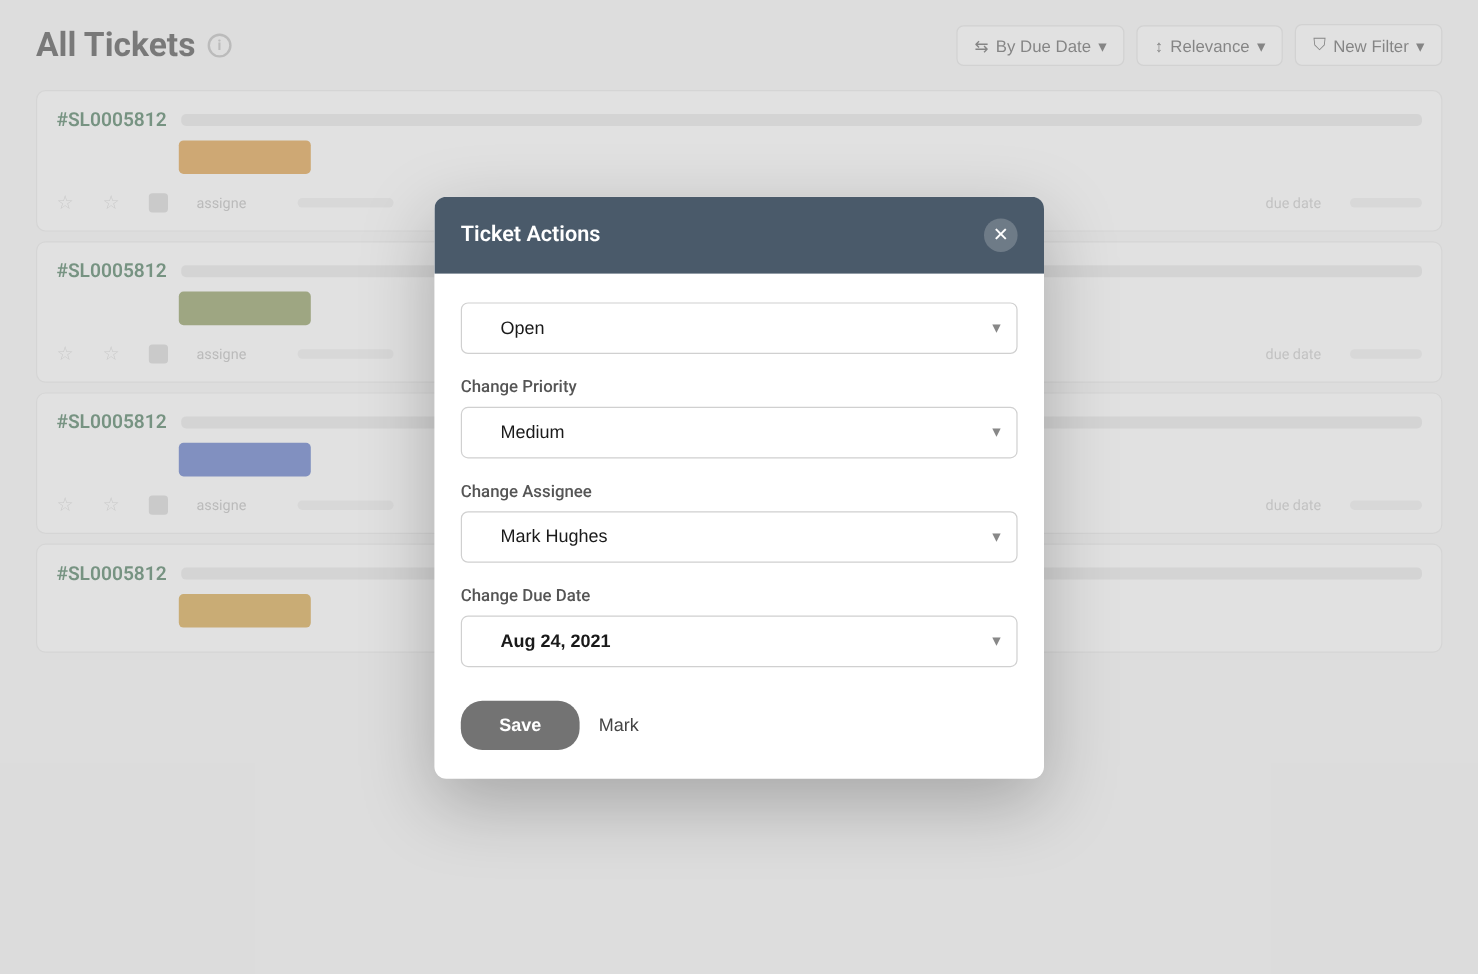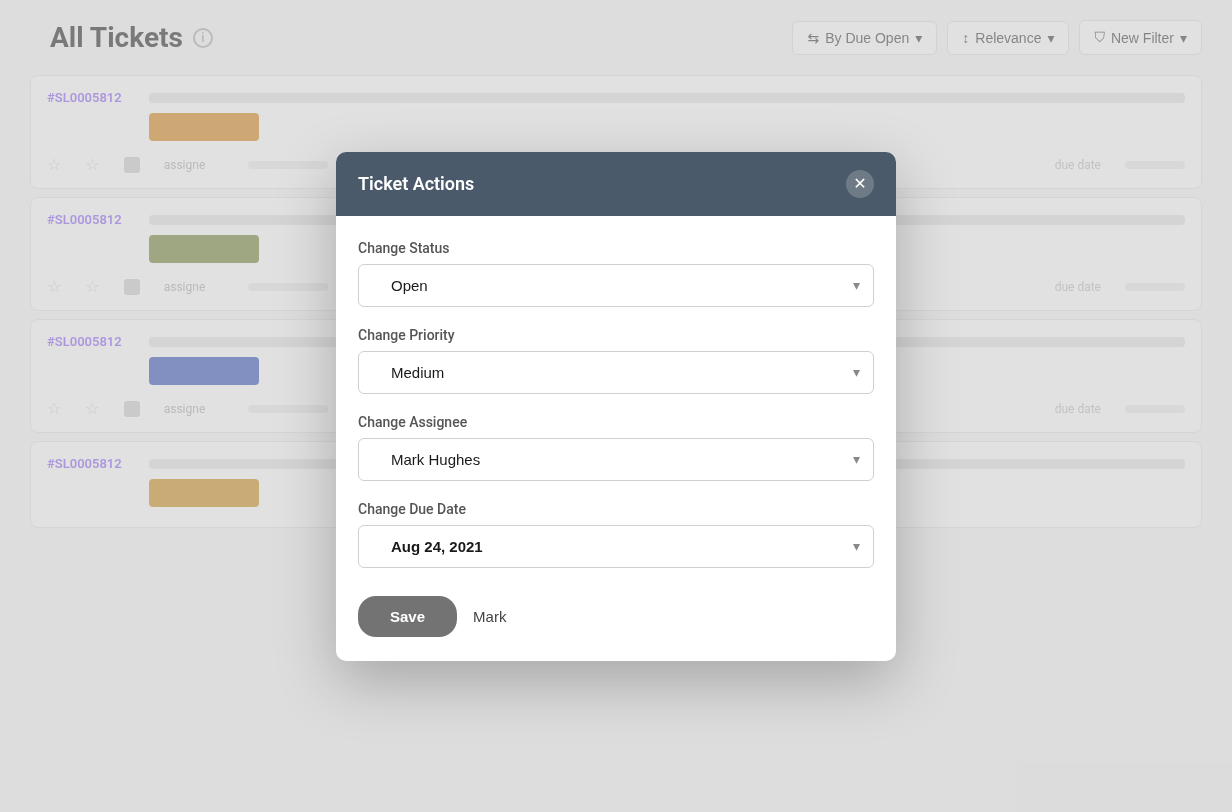--- a/index.html
+++ b/index.html
@@ -18,21 +18,20 @@
       inset: 0;
       background: #f5f5f5;
       padding: 20px 30px;
     }
 
     .page-header {
       display: flex;
       align-items: center;
       justify-content: space-between;
       margin-bottom: 20px;
-      margin-left: 20px;
     }
 
     .page-title-group {
       display: flex;
       align-items: center;
       gap: 10px;
     }
 
     .page-title {
       font-size: 28px;
@@ -87,23 +86,23 @@
     }
 
     .ticket-top {
       display: flex;
       align-items: center;
       gap: 12px;
       margin-bottom: 8px;
     }
 
     .ticket-id {
-      font-size: 13px;
+      font-size: 16px;
       font-weight: 600;
-      color: #8b5cf6;
+      color: #14532d;
       min-width: 90px;
     }
 
     .ticket-bar {
       height: 10px;
       background: #d0d0d0;
       border-radius: 4px;
       flex: 1;
       opacity: 0.6;
     }
@@ -170,21 +169,21 @@
       display: flex;
       align-items: center;
       justify-content: center;
       z-index: 10;
     }
 
     
     .modal {
       background: white;
       border-radius: 10px;
-      width: 560px;
+      width: 508px;
       overflow: hidden;
       box-shadow: 0 20px 60px rgba(0,0,0,0.25);
     }
 
     .modal-header {
       background: #4a5a6a;
       padding: 18px 22px;
       display: flex;
       align-items: center;
       justify-content: space-between;
@@ -295,21 +294,21 @@
   <div class="page-header">
     <div class="page-title-group">
       <h1 class="page-title">All Tickets</h1>
       <div class="info-icon">
         <span>i</span>
       </div>
     </div>
     <div class="header-controls">
       <button class="control-btn">
         <span>⇆</span>
-        <span>By Due Open</span>
+        <span>By Due Date</span>
         <span>▾</span>
       </button>
       <button class="control-btn">
         <span>↕</span>
         <span>Relevance</span>
         <span>▾</span>
       </button>
       <button class="control-btn">
         <span>⛉</span>
         <span>New Filter</span>
@@ -402,21 +401,20 @@
     <div class="modal-header">
       <span class="modal-title">Ticket Actions</span>
       <button class="modal-close">
         <span>✕</span>
       </button>
     </div>
 
     <div class="modal-body">
 
       <div class="form-group">
-        <label class="form-label">Change Status</label>
         <div class="select-wrapper">
           <select>
             <option>Open</option>
             <option>In Progress</option>
             <option>Closed</option>
             <option>Pending</option>
           </select>
           <span class="select-arrow">▾</span>
         </div>
       </div>

